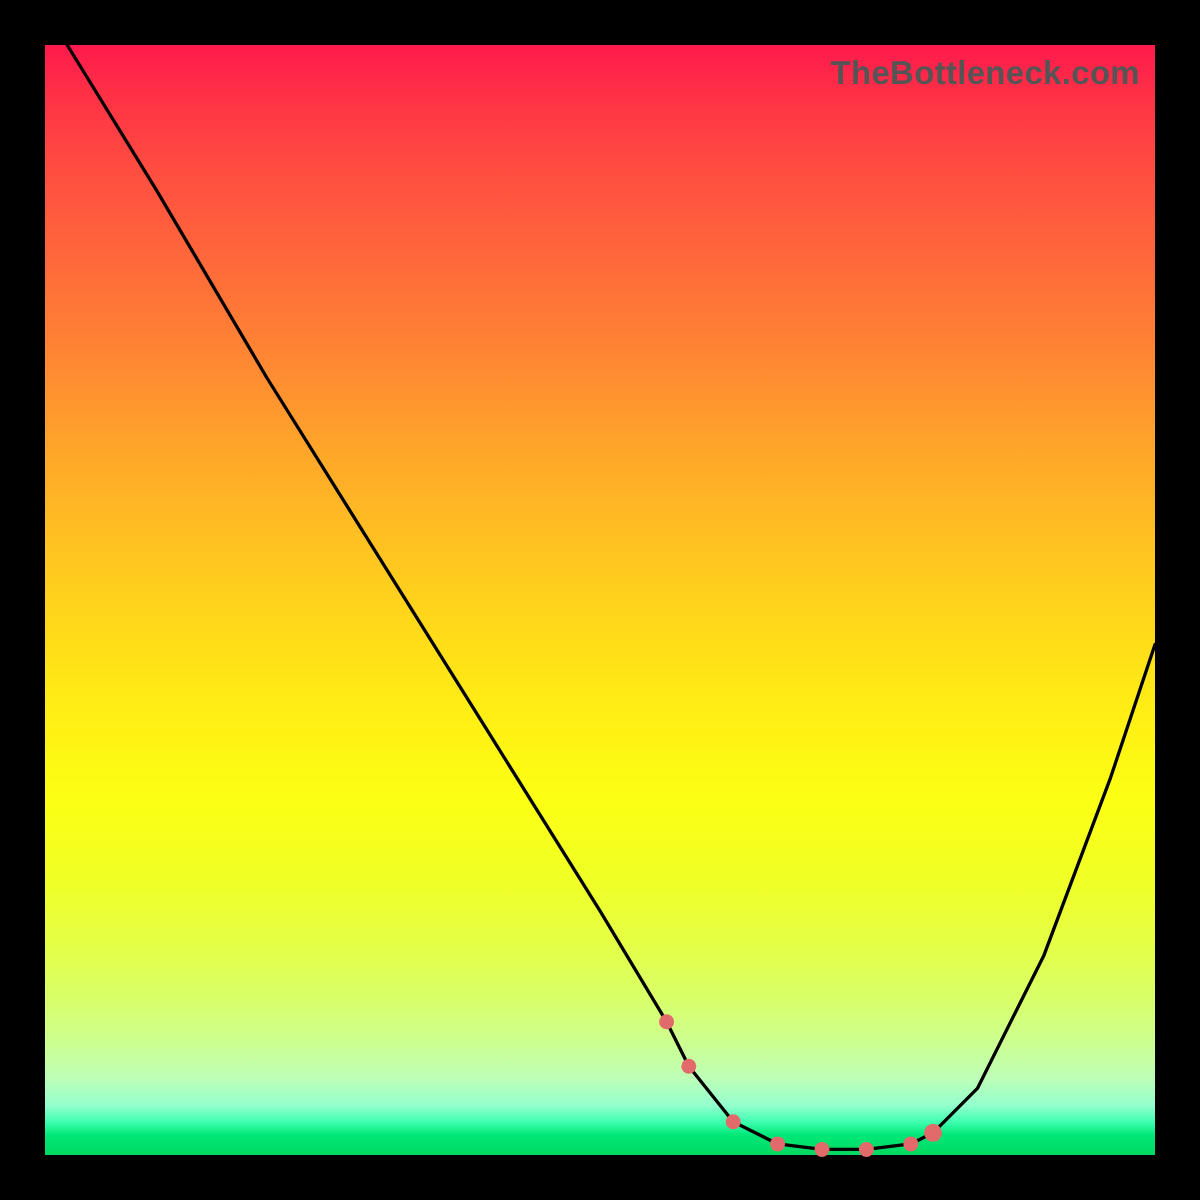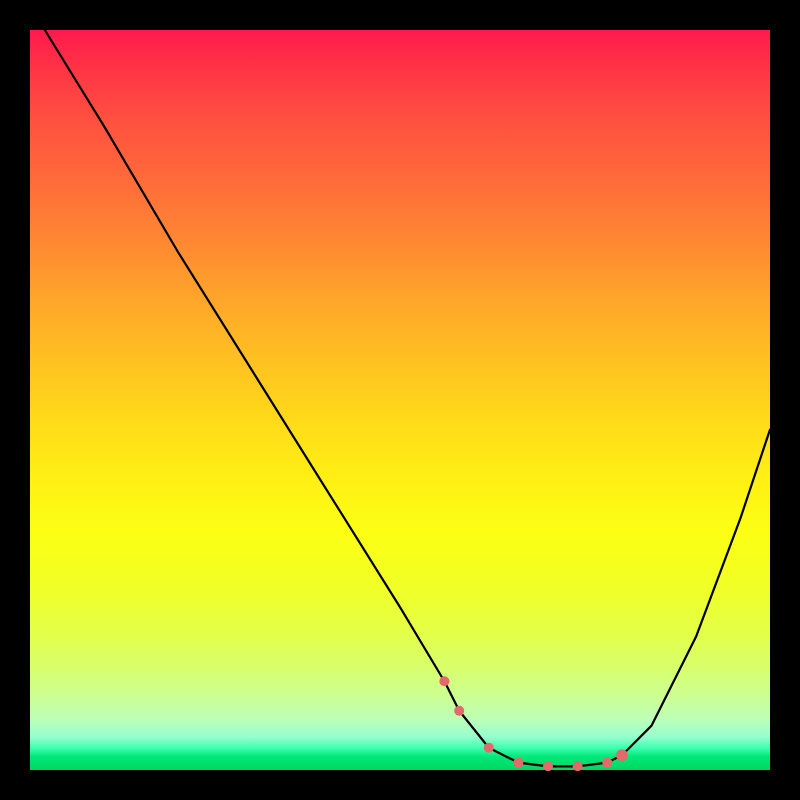--- a/index.html
+++ b/index.html
@@ -69,20 +69,21 @@
   .marker-big {
     fill: #e36a6a;
     stroke: none;
   }
 </style>
 </head>
 <body>
 
 <div class="frame">
   <div class="plot-area">
+    <span class="watermark">TheBottleneck.com</span>
     <svg class="curve" viewBox="0 0 740 740">
       <path id="curvePath" class="curve-path" d="M14.8 0.0 L74.0 96.2 L148.0 222.0 L222.0 340.4 L296.0 458.8 L370.0 577.2 L414.4 651.2 L429.2 680.8 L458.8 717.8 L488.4 732.6 L518.0 736.3 L547.6 736.3 L577.2 732.6 L592.0 725.2 L621.6 695.6 L666.0 606.8 L710.4 488.4 L740.0 399.6"></path>
       <g id="markerGroup">
           <circle cx="414.4" cy="651.2" r="5" class="marker"></circle>
           <circle cx="429.2" cy="680.8" r="5" class="marker"></circle>
           <circle cx="458.8" cy="717.8" r="5" class="marker"></circle>
           <circle cx="488.4" cy="732.6" r="5" class="marker"></circle>
           <circle cx="518.0" cy="736.3" r="5" class="marker"></circle>
           <circle cx="547.6" cy="736.3" r="5" class="marker"></circle>
           <circle cx="577.2" cy="732.6" r="5" class="marker"></circle>

